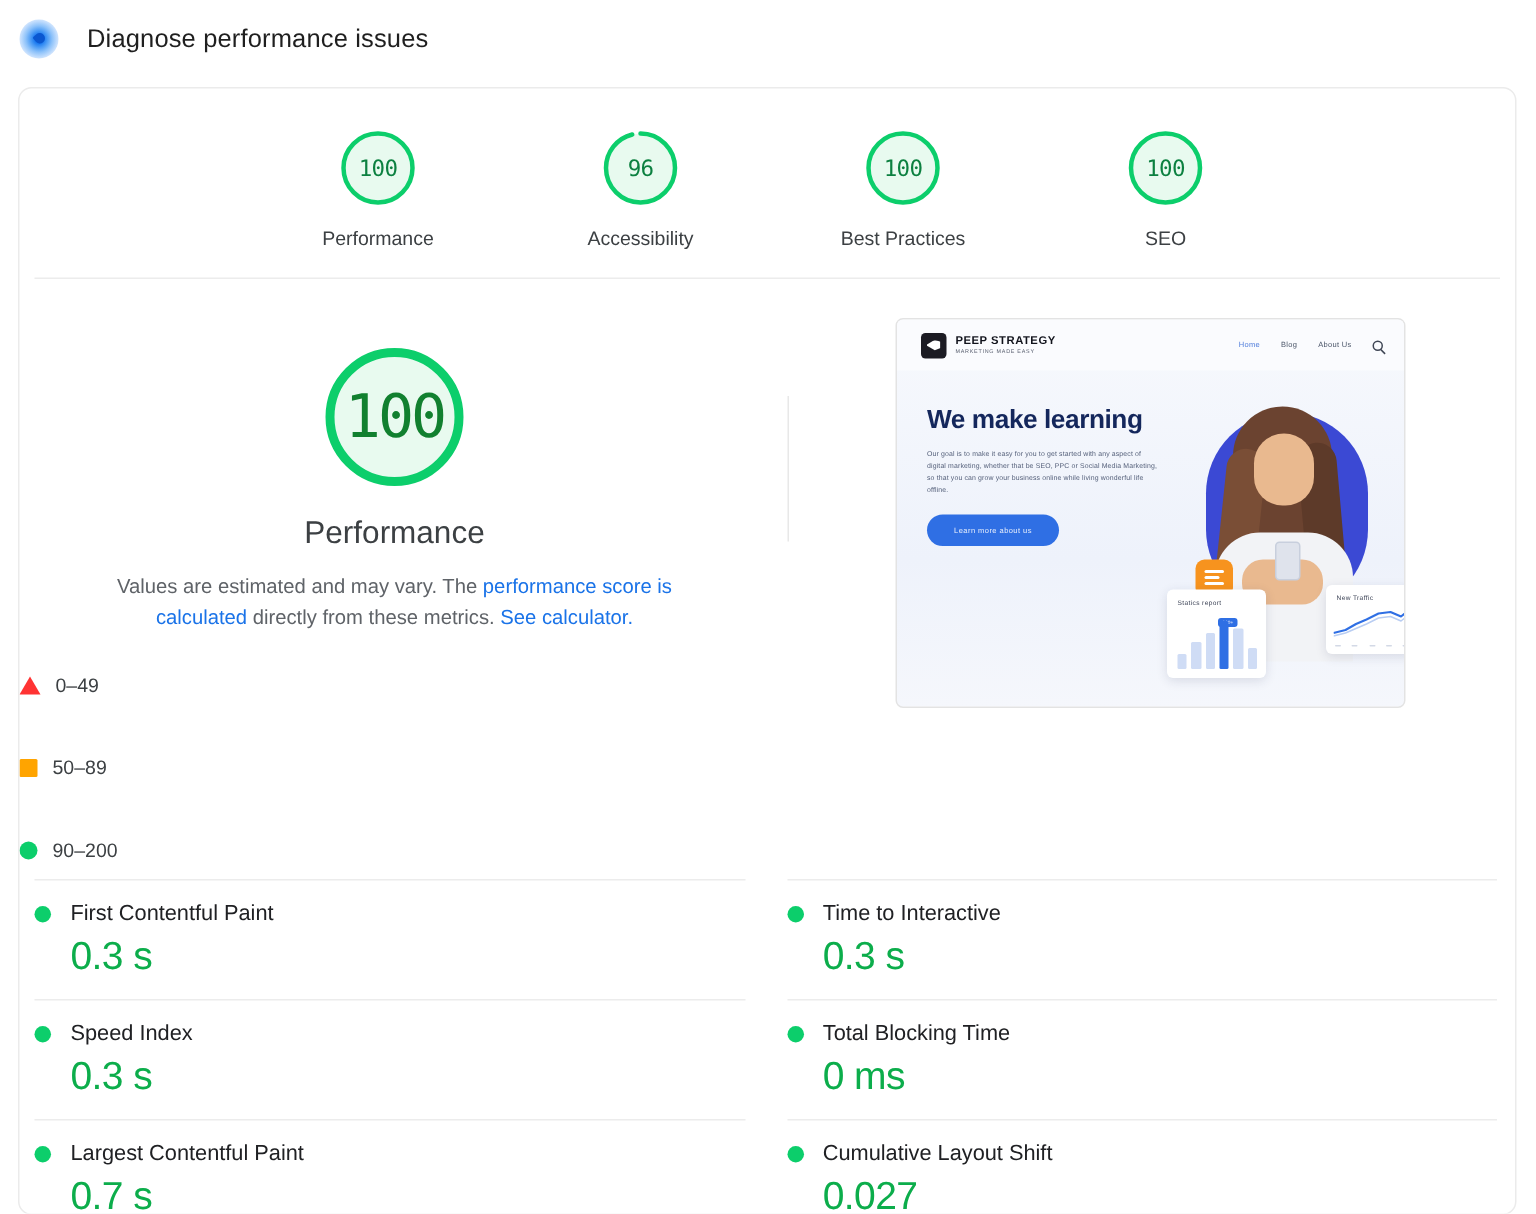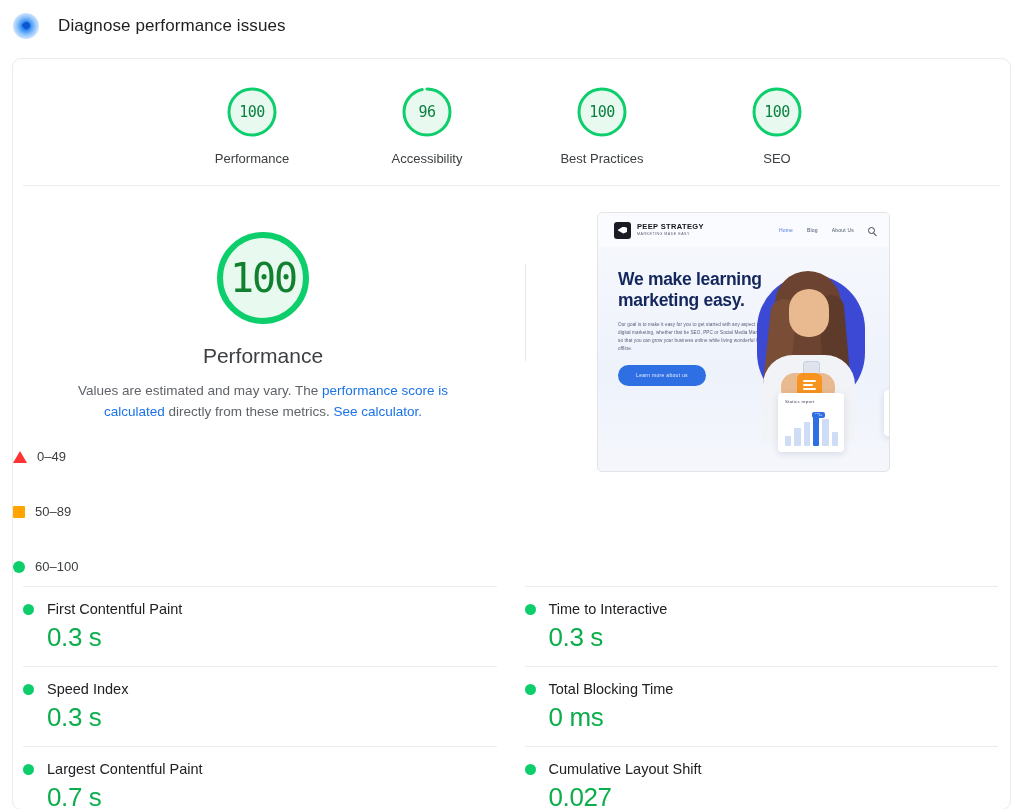--- a/index.html
+++ b/index.html
@@ -146,21 +146,21 @@
   .summary-divider {
     position: absolute;
     left: 512px; top: 78px;
     width: 1px; height: 97px;
     background: #e8e8e8;
   }
 
   
   .summary-right { flex: 1; padding-left: 84px; padding-top: 0; }
   .thumb {
-    width: 293px; height: 260px;
+    width: 340px; height: 260px;
     border: 1px solid #e3e3e3;
     border-radius: 5px;
     overflow: hidden;
     background: linear-gradient(180deg, #f7f9fd 0%, #eef2fb 62%, #f5f7fc 100%);
     position: relative;
     font-family: "Liberation Sans", sans-serif;
   }
   .thumb-topbar {
     height: 34px;
     display: flex;
@@ -414,21 +414,21 @@
         <div class="legend-item">
           <span class="swatch-triangle"></span>
           <span>0–49</span>
         </div>
         <div class="legend-item">
           <span class="swatch-square"></span>
           <span>50–89</span>
         </div>
         <div class="legend-item">
           <span class="swatch-circle"></span>
-          <span>60–100</span>
+          <span>90–200</span>
         </div>
       </div>
     </div>
 
     <div class="summary-divider"></div>
 
     <div class="summary-right">
       <div class="thumb">
 
         <div class="thumb-topbar">
@@ -443,21 +443,20 @@
             <span class="active">Home</span>
             <span>Blog</span>
             <span>About Us</span>
             <span class="thumb-search"></span>
           </div>
         </div>
 
         <div class="thumb-hero">
           <div class="thumb-h1">
             <div>We make learning</div>
-            <div>marketing easy.</div>
           </div>
           <div class="thumb-body">
             <p>Our goal is to make it easy for you to get started with any aspect of</p>
             <p>digital marketing, whether that be SEO, PPC or Social Media Marketing,</p>
             <p>so that you can grow your business online while living wonderful life</p>
             <p>offline.</p>
           </div>
           <div class="thumb-cta">Learn more about us</div>
 
           <div class="thumb-blob"></div>

